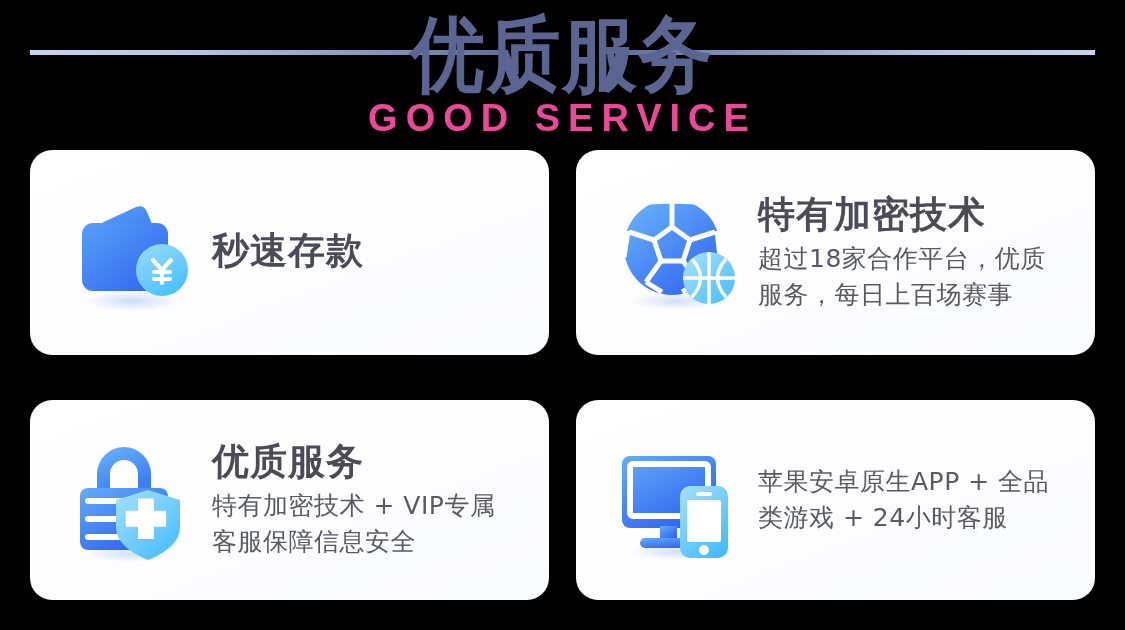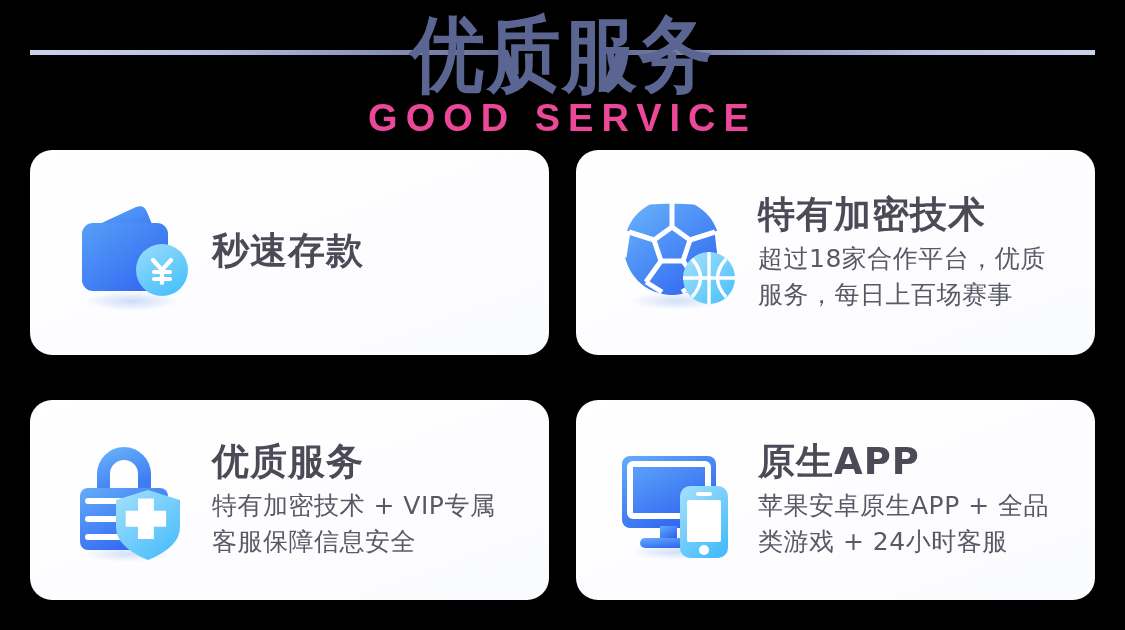--- a/index.html
+++ b/index.html
@@ -276,19 +276,18 @@
           <rect x="18" y="30" width="78" height="52" rx="3" fill="none" stroke="#ffffff" stroke-width="6"></rect>
           <rect x="48" y="92" width="17" height="14" fill="url(#mg)"></rect>
           <rect x="28" y="104" width="58" height="10" rx="5" fill="url(#mg)"></rect>
           <rect x="68" y="52" width="48" height="72" rx="10" fill="url(#pg)"></rect>
           <rect x="75" y="66" width="34" height="42" rx="2" fill="#ffffff"></rect>
           <rect x="84" y="58" width="16" height="4" rx="2" fill="#ffffff"></rect>
           <circle cx="92" cy="116" r="5" fill="#ffffff"></circle>
         </svg>
       </div>
       <div class="text-wrap">
-        <div class="card-title">原生APP</div>
         <div class="card-desc">苹果安卓原生APP + 全品类游戏 + 24小时客服</div>
       </div>
     </div>
 
   </div>
 </div>
 
 </body></html>

